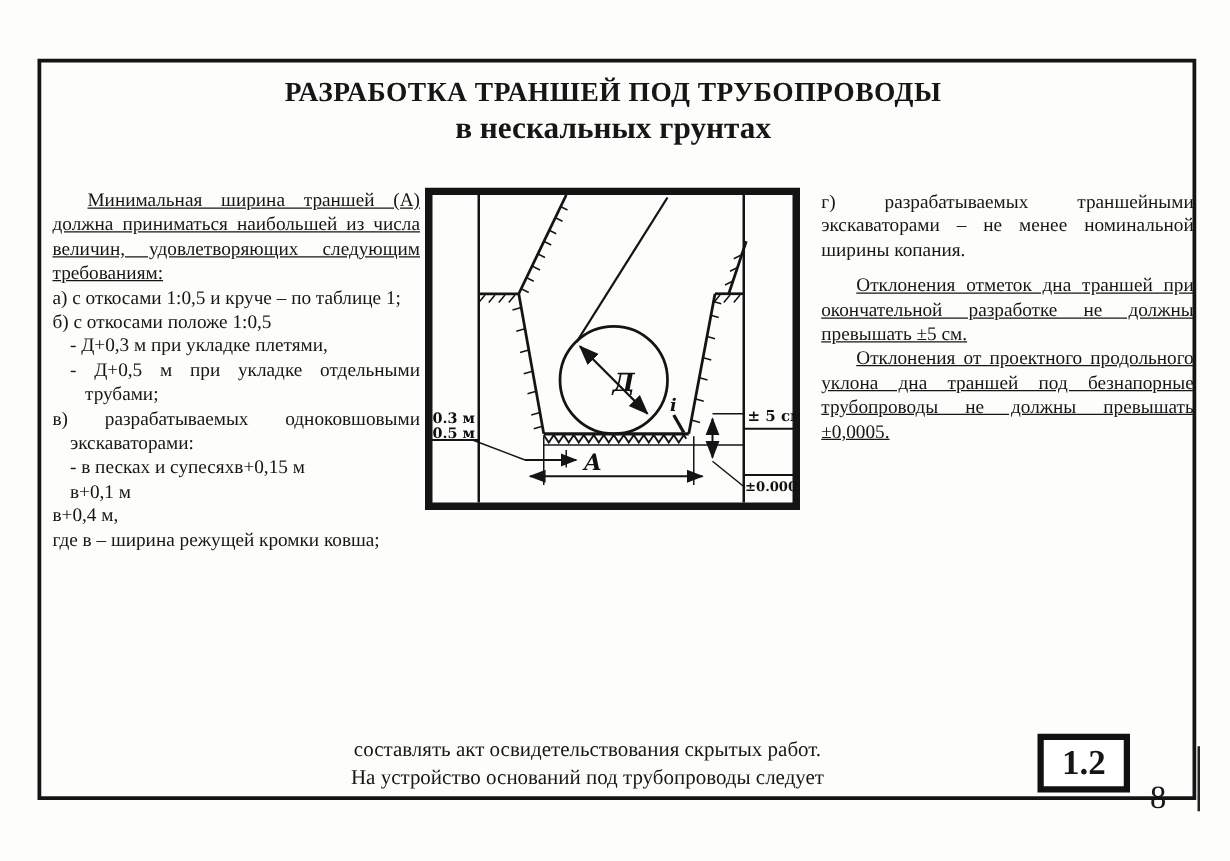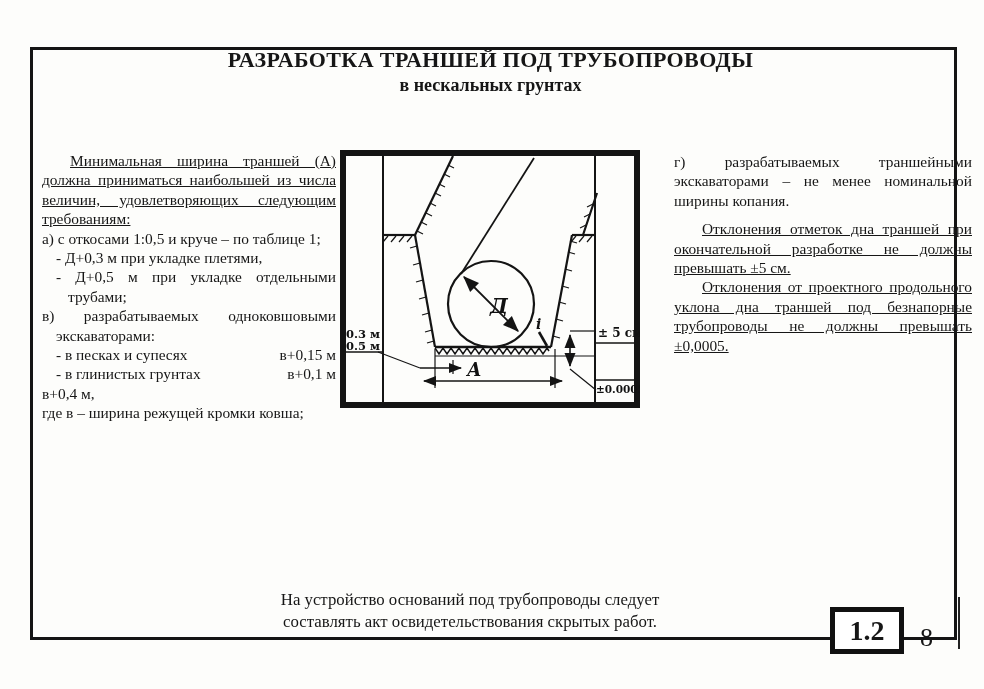--- a/index.html
+++ b/index.html
@@ -4,74 +4,74 @@
 <style>
   html,body{margin:0;padding:0;}
   body{
     width:984px;height:689px;background:#fdfdfb;overflow:hidden;position:relative;
     font-family:"Liberation Serif","DejaVu Serif",serif;color:#161616;
   }
   .frame{
     position:absolute;left:30px;top:47px;width:921px;height:587px;
     border:3px solid #141414;background:#fdfdfb;
   }
-  .header{position:absolute;left:30px;top:47px;width:921px;text-align:center;font-family:Liberation Serif, serif;}
+  .header{position:absolute;left:30px;top:61px;width:921px;text-align:center;font-family:Liberation Serif, serif;}
   .title{font-size:22px;font-weight:bold;letter-spacing:.4px;}
-  .subtitle{font-size:18px;font-weight:bold;margin-top:2px;}
+  .subtitle{font-size:25px;font-weight:bold;margin-top:2px;}
   .reference{font-size:15.5px;margin-top:3px;}
 
   .col{position:absolute;font-size:15.4px;line-height:19.4px;}
   .col p{margin:0;}
   .col-left{left:42px;top:151px;width:294px;}
-  .col-right{left:674px;top:152px;width:298px;}
+  .col-right{left:657px;top:152px;width:298px;}
   .just{text-align:justify;}
   .indent{text-indent:28px;text-decoration:underline;}
   .sub{padding-left:14px;}
   .hang{padding-left:26px;text-indent:-12px;}
   .hang2{padding-left:14px;text-indent:-14px;}
-  .row{display:flex;justify-content:space-between;padding-left:14px;}
+  .row{display:flex;justify-content:flex-start;padding-left:14px;}
   .rightline{}
   .gap{margin-top:9px !important;}
 
   .diagram{position:absolute;left:340px;top:150px;}
   .dline{stroke:#141414;fill:none;}
   .dlab{font-family:"DejaVu Serif","Liberation Serif",serif;font-weight:bold;fill:#111;}
 
   .footnote{position:absolute;left:140px;top:589px;width:660px;text-align:center;
     font-size:16.8px;line-height:21.5px;}
   .secbox{
     position:absolute;left:830px;top:587px;width:64px;height:37px;border:5px solid #111;
     display:flex;align-items:center;justify-content:center;
-    font-size:28px;font-weight:bold;background:#fff;margin-top:20px;
+    font-size:28px;font-weight:bold;background:#fff;
   }
   .pagenum{position:absolute;left:920px;top:623px;font-size:26px;}
   .edge-mark{position:absolute;left:958px;top:597px;width:2px;height:52px;background:#222;}
 </style>
 </head>
 <body>
 
 <div class="frame"></div>
 
 <div class="header">
   <div class="title">РАЗРАБОТКА ТРАНШЕЙ ПОД ТРУБОПРОВОДЫ</div>
   <div class="subtitle">в нескальных грунтах</div>
 </div>
 
 <div class="col col-left">
   <p class="indent just">Минимальная ширина траншей (А) должна приниматься наибольшей из числа величин, удовлетворяющих следующим требованиям:</p>
   <p class="just">а) с откосами 1:0,5 и круче – по таблице 1;</p>
+  <p>б) с откосами положе 1:0,5</p>
   <p class="hang">- Д+0,3 м при укладке плетями,</p>
   <p class="hang just">- Д+0,5 м при укладке отдельными трубами;</p>
   <p class="hang2 just">в) разрабатываемых одноковшовыми экскаваторами:</p>
   <div class="row">
     <span>- в песках и супесях</span>
     <span>в+0,15 м</span>
   </div>
   <div class="row">
-    <span>- в глинистых грунтах</span>
     <span>в+0,1 м</span>
   </div>
   <p class="rightline">в+0,4 м,</p>
   <p>где в – ширина режущей кромки ковша;</p>
 </div>
 
 <svg class="diagram" width="300" height="258" viewBox="0 0 300 258">
   <defs>
     <marker id="ah" markerWidth="10" markerHeight="9" refX="8.3" refY="4.5" orient="auto-start-reverse">
       <path d="M0,1 L9,4.5 L0,8 z" fill="#141414"></path>
@@ -161,22 +161,22 @@
   <text class="dlab" x="256" y="243" font-size="10.5">±0.0005</text>
 </svg>
 
 <div class="col col-right">
   <p class="just">г) разрабатываемых траншейными экскаваторами – не менее номинальной ширины копания.</p>
   <p class="indent just gap">Отклонения отметок дна траншей при окончательной разработке не должны превышать ±5 см.</p>
   <p class="indent just">Отклонения от проектного продольного уклона дна траншей под безнапорные трубопроводы не должны превышать ±0,0005.</p>
 </div>
 
 <div class="footnote">
+  <div>составлять акт освидетельствования скрытых работ.</div>
   <div>На устройство оснований под трубопроводы следует</div>
-  <div>составлять акт освидетельствования скрытых работ.</div>
 </div>
 
 <div class="secbox">
   <span>1.2</span>
 </div>
 
 <div class="pagenum">8</div>
 <div class="edge-mark"></div>
 
 </body></html>

